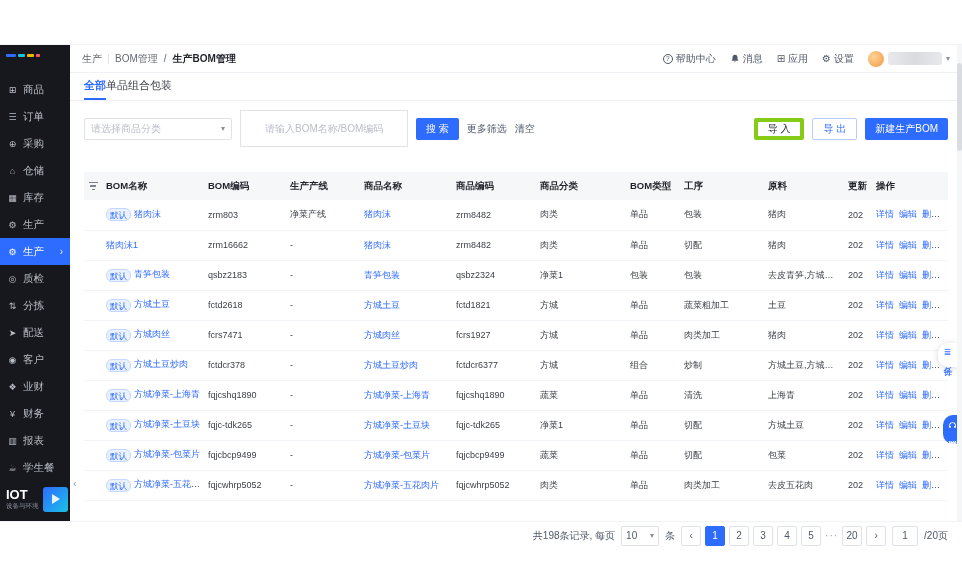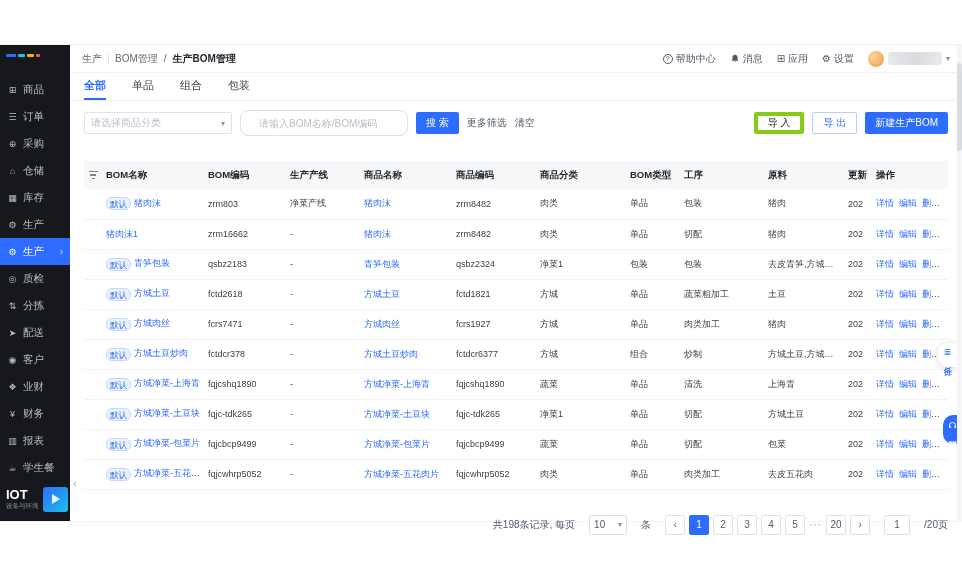--- a/index.html
+++ b/index.html
@@ -37,28 +37,28 @@
   .crumb .cur { color: #1f2329; font-weight: bold; }
   .top-right { margin-left: auto; display: flex; align-items: center; gap: 14px; }
   .top-item { display: flex; align-items: center; gap: 3px; color: #4e5969; cursor: pointer; }
   .qmark { width: 10px; height: 10px; border: 1px solid #4e5969; border-radius: 50%; font-size: 7px; display: inline-flex; align-items: center; justify-content: center; }
   .glyph-ic { font-size: 10px; line-height: 1; }
   .userbox { display: flex; align-items: center; gap: 4px; cursor: pointer; }
   .avatar { width: 16px; height: 16px; border-radius: 50%; background: radial-gradient(circle at 35% 35%, #ffd29a, #f09a3e); }
   .blur-name { width: 54px; height: 13px; border-radius: 3px; background: linear-gradient(90deg, #e8e9ec, #d9dbdf, #e8e9ec); }
   .caret-down { font-size: 8px; color: #8a9099; }
 
-  .tabbar { height: 28px; border-bottom: 1px solid #f0f1f4; display: flex; gap: 26px; padding: 0 14px; flex-shrink: 0; text-align: center; }
+  .tabbar { height: 28px; border-bottom: 1px solid #f0f1f4; display: flex; padding: 0 14px; flex-shrink: 0; text-align: center; }
   .tab { font-size: 11px; color: #3a3f47; display: flex; align-items: center; border-bottom: 2px solid transparent; cursor: pointer; }
   .tab.active { color: #2e6bff; border-bottom-color: #2e6bff; font-weight: bold; }
 
   .filterbar { display: flex; align-items: center; gap: 8px; padding: 9px 14px; flex-shrink: 0; }
   .sel { width: 148px; height: 22px; border: 1px solid #dfe2e8; border-radius: 2px; display: flex; align-items: center; padding: 0 6px; font-size: 10px; color: #b9bec8; cursor: pointer; background: #fff; }
   .sel .caret-down { margin-left: auto; }
-  .inp { width: 168px; height: 26px; border: 1px solid #dfe2e8; border-radius: 8px; padding: 0 18px; font-size: 10px; color: #1f2329; font-family: inherit; }
+  .inp { width: 168px; height: 37px; border: 1px solid #dfe2e8; border-radius: 0; padding: 0 24px; font-size: 10px; color: #1f2329; font-family: inherit; }
   .inp::placeholder { color: #b9bec8; }
   .btn { height: 22px; border: none; border-radius: 2px; font-size: 10px; padding: 0 10px; cursor: pointer; font-family: inherit; }
   .btn-primary { background: #2e6bff; color: #fff; }
   .btn-plain { background: #fff; border: 4px solid #84cc16; color: #1f2329; }
   .btn-blue-outline { background: #fff; border: 1px solid #b9ccff; color: #2e6bff; }
   .link-quiet { font-size: 10px; color: #4e5969; cursor: pointer; }
   .f-spacer { flex: 1; }
 
   
   .table-wrap { margin: 16px 14px; flex-shrink: 0; overflow: hidden; }
@@ -68,21 +68,21 @@
   .blue-link { color: #2e6bff; cursor: pointer; text-decoration: none; }
   .badge { display: inline-block; padding: 0 3px; height: 13px; line-height: 12px; font-size: 8.5px; color: #2e6bff; background: #eaf1ff; border: 1px solid #c4d7ff; border-radius: 6px; margin-right: 3px; vertical-align: middle; }
   .ops a { margin-right: 5px; }
   .filter-ic { display: inline-block; width: 10px; cursor: pointer; }
   .filter-ic i { display: block; height: 1.5px; background: #7d838c; margin: 2px auto 0; }
   .filter-ic i:nth-child(1) { width: 9px; }
   .filter-ic i:nth-child(2) { width: 6px; }
   .filter-ic i:nth-child(3) { width: 3px; }
 
   
-  .pagebar { display: flex; align-items: center; justify-content: flex-end; gap: 14px; padding: 9px 14px; font-size: 10px; color: #4e5969; }
+  .pagebar { display: flex; align-items: center; justify-content: flex-end; gap: 6px; padding: 9px 14px; font-size: 10px; color: #4e5969; }
   .psize { width: 38px; height: 20px; border: 1px solid #dfe2e8; border-radius: 2px; display: inline-flex; align-items: center; padding: 0 4px; gap: 3px; cursor: pointer; background: #fff; }
   .psize .caret-down { margin-left: auto; }
   .pgbtn { min-width: 20px; height: 20px; border: 1px solid #dfe2e8; border-radius: 2px; background: #fff; display: inline-flex; align-items: center; justify-content: center; font-size: 10px; color: #4e5969; cursor: pointer; padding: 0 3px; }
   .pgbtn.active { background: #2e6bff; border-color: #2e6bff; color: #fff; }
   .pgellipsis { color: #9aa0a9; letter-spacing: 1px; }
   .jumpbox { width: 26px; height: 20px; border: 1px solid #dfe2e8; border-radius: 2px; display: inline-flex; align-items: center; justify-content: center; background: #fff; }
 
   .scroll-left { position: absolute; left: 3px; top: 432px; font-size: 11px; color: #9aa0a9; cursor: pointer; }
 
   

